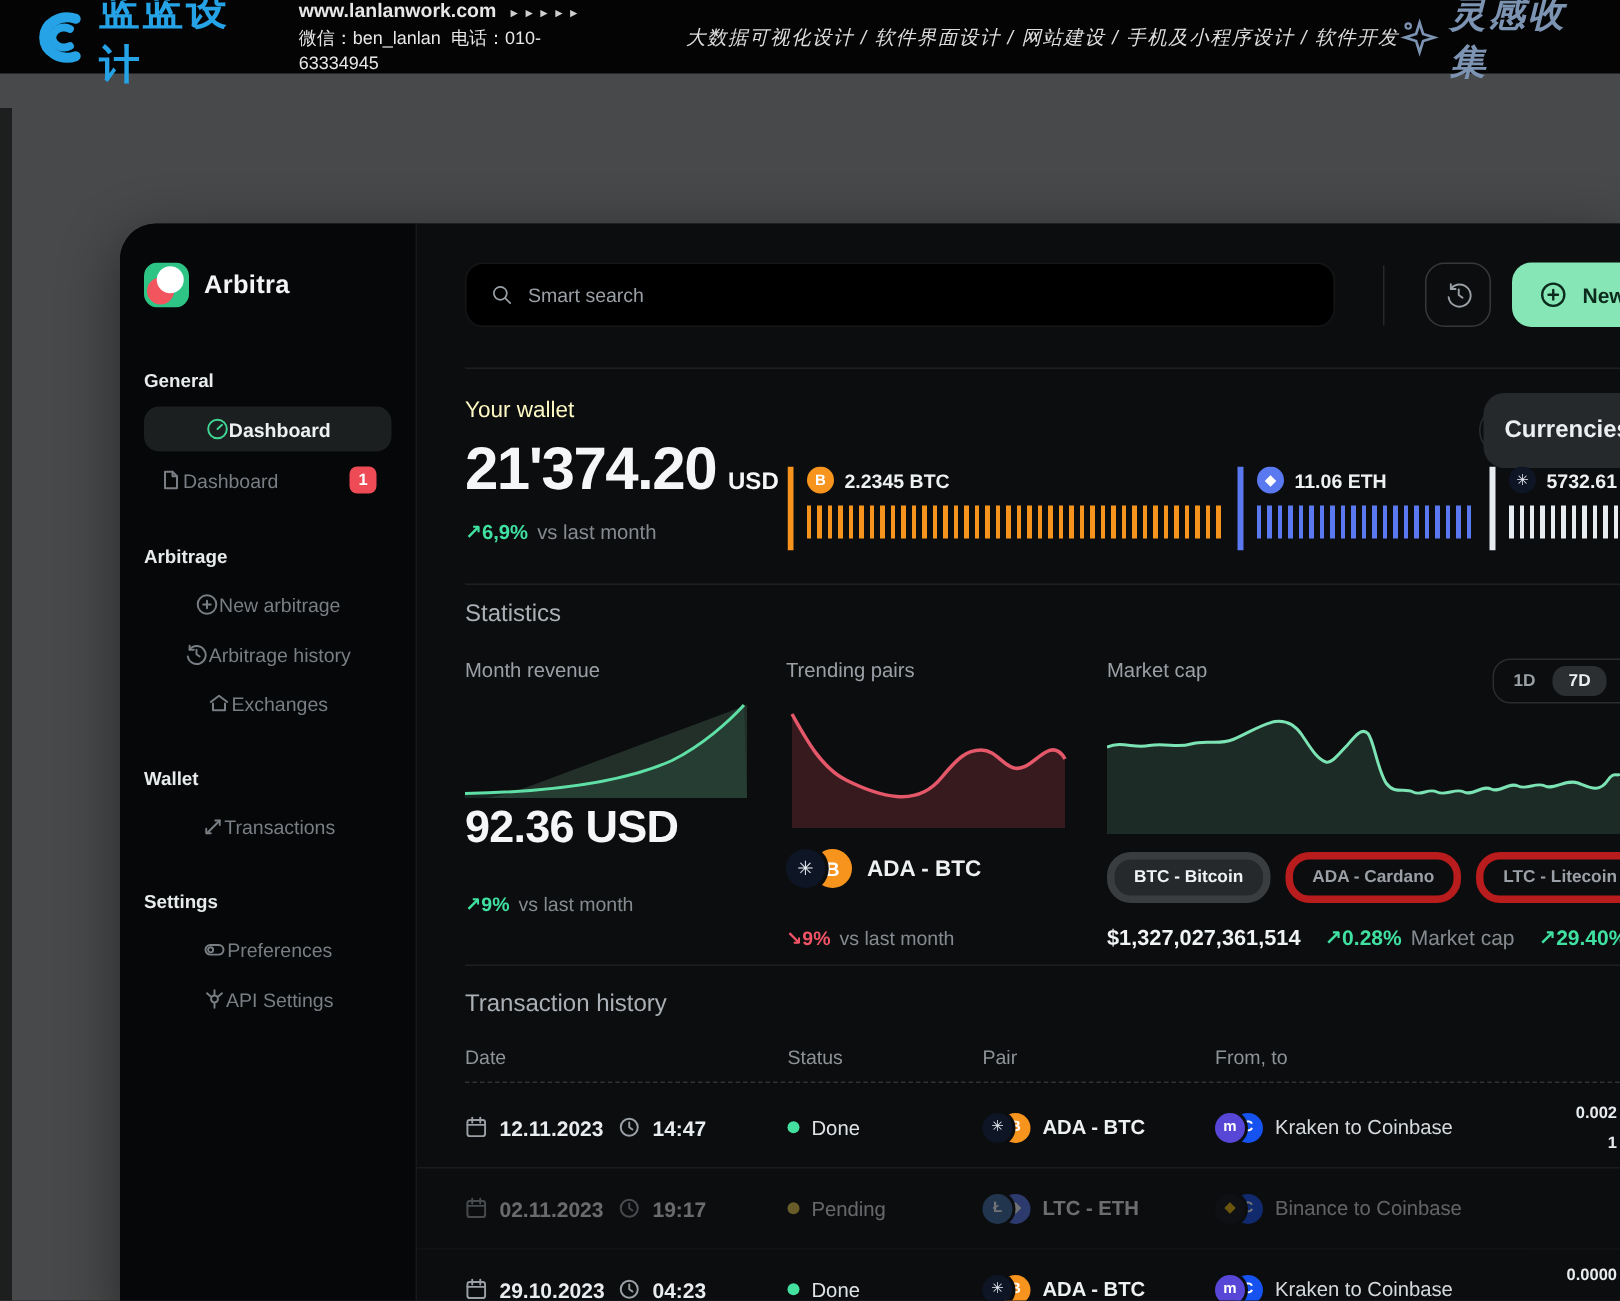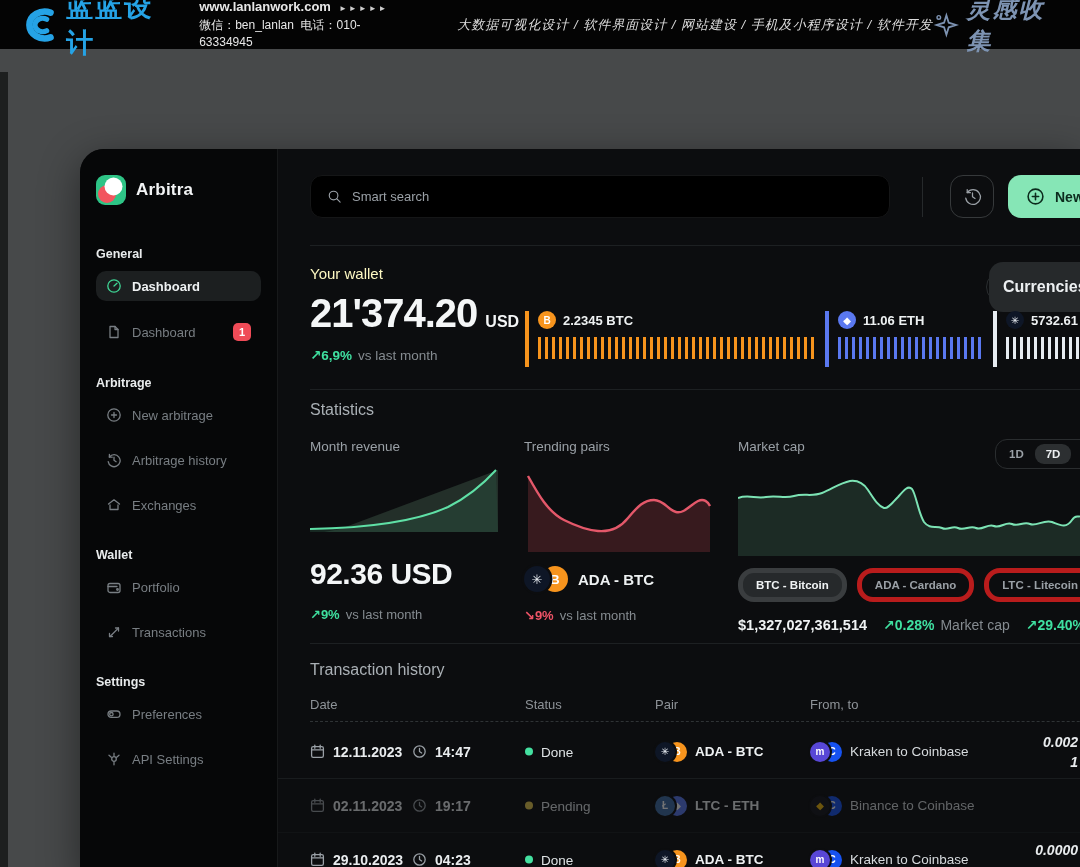--- a/index.html
+++ b/index.html
@@ -35,21 +35,21 @@
     background:#0b0c0d; border-radius:24px 0 0 0; overflow:hidden;
     display:flex; box-shadow:0 10px 40px rgba(0,0,0,.45);
   }
 
   
   .sidebar { width:198px; height:100%; background:#060708; border-right:1px solid #17191a; padding:26px 16px; flex:none; }
   .logo-row { display:flex; align-items:center; gap:10px; margin-bottom:42px; }
   .logo-name { color:#f2f4f5; font-size:17px; font-weight:bold; letter-spacing:.2px; }
   .nav-section { margin-bottom:28px; }
   .nav-label { color:#e8ebec; font-size:12.5px; font-weight:bold; margin-bottom:10px; }
-  .nav-item { display:flex; align-items:center; gap:10px; padding:7px 10px; border-radius:10px; color:#787e83; font-size:13px; margin-bottom:15px; cursor:pointer; }
+  .nav-item { display:flex; align-items:center; padding:7px 10px; border-radius:10px; color:#787e83; font-size:13px; margin-bottom:3px; cursor:pointer;justify-content:center; }
   .nav-item.active { background:#1c1f20; color:#eef1f2; font-weight:bold; }
   .nav-item.active .nicon { color:#3fd695; }
   .nicon { width:16px; height:16px; flex:none; display:inline-flex; }
   .nicon svg { width:16px; height:16px; stroke:currentColor; fill:none; stroke-width:1.3; stroke-linecap:round; stroke-linejoin:round; }
   .badge { margin-left:auto; min-width:18px; height:18px; background:#ef4b57; border-radius:5px; color:#fff; font-size:11px; font-weight:bold; display:flex; align-items:center; justify-content:center; padding:0 4px; }
 
   
   .main { position:relative; flex:1; height:100%; background:#0c0d0f; }
 
   .search {
@@ -108,22 +108,22 @@
   .bars.eth { background:repeating-linear-gradient(90deg,#5a78f0 0 3px,transparent 3px 7px); }
   .bars.ada { background:repeating-linear-gradient(90deg,#e7ecf1 0 3px,transparent 3px 7px); }
 
   
   .stats-title { top:252px; }
   .stat-card { position:absolute; top:290px; }
   .card1 { left:32px; width:188px; }
   .card2 { left:246px; width:188px; }
   .card3 { left:460px; width:400px; }
   .stat-label { color:#9aa0a6; font-size:13.5px; }
-  .stat-value { color:#f4f6f7; font-size:30px; font-weight:bold; margin-top:25px; letter-spacing:-.5px; }
-  .stat-change { margin-top:16px; font-size:13px; }
+  .stat-value { color:#f4f6f7; font-size:30px; font-weight:bold; margin-top:3px; letter-spacing:-.5px; }
+  .stat-change { margin-top:26px; font-size:13px; }
   .chart { display:block; margin-top:14px; }
   .pair-row { display:flex; align-items:center; gap:10px; margin-top:14px; }
   .coin.c26 { width:26px; height:26px; font-size:13px; }
   .coin-pair { display:flex; align-items:center; }
   .coin-pair .coin:first-child { position:relative; z-index:2; box-shadow:0 0 0 2.5px #0c0d0f; }
   .coin-pair .coin:last-child { margin-left:-8px; z-index:1; }
   .pair-name { color:#eef1f2; font-size:15px; font-weight:bold; }
 
   .range-tabs { position:absolute; left:257px; top:0px; height:30px; border:1px solid #2a2d2f; border-radius:12px; display:flex; align-items:center; padding:2px; white-space:nowrap; }
   .rtab { padding:4px 11px; border-radius:9px; font-size:11.5px; font-weight:bold; color:#9aa0a6; cursor:pointer; }
@@ -142,21 +142,21 @@
   .th-date { left:32px; } .th-status { left:247px; } .th-pair { left:377px; } .th-from { left:532px; }
   .tx-dash { position:absolute; left:32px; top:572px; width:900px; border-top:1px dashed #2f3335; }
   .tx-row { position:absolute; left:0; width:100%; height:54px; border-bottom:1px solid #191c1e; }
   .row1 { top:576px; } .row2 { top:630px; opacity:.42; } .row3 { top:684px; }
   .tx-row .cell { position:absolute; top:50%; transform:translateY(-50%); display:flex; align-items:center; gap:8px; }
   .c-date { left:32px; color:#e9ecee; font-size:14px; font-weight:bold; }
   .c-time { left:134px; color:#e9ecee; font-size:14px; font-weight:bold; }
   .c-status { left:247px; color:#dfe3e5; font-size:13.5px; }
   .c-pair { left:377px; color:#eef1f2; font-size:13.5px; font-weight:bold; }
   .c-route { left:532px; color:#d6dadd; font-size:13.5px; }
-  .c-amounts { position:absolute; right:2px; top:7px; text-align:right; color:#e8ebed; font-size:14px; font-weight:bold; line-height:20px;font-style:italic; }
+  .c-amounts { position:absolute; right:2px; top:7px; text-align:right; color:#e8ebed; font-size:11px; font-weight:bold; line-height:20px; }
   .dot { width:8px; height:8px; border-radius:50%; flex:none; }
   .dot.done { background:#44e0a0; } .dot.pending { background:#e8c94e; }
   .coin.c20 { width:20px; height:20px; font-size:10px; }
   .tx-row .coin-pair .coin:first-child { box-shadow:0 0 0 2px #0c0d0f; }
   .micon { display:inline-flex; color:#9aa0a6; }
   .micon svg { stroke:currentColor; fill:none; stroke-width:1.2; stroke-linecap:round; stroke-linejoin:round; }
 
   
   .coin-ada { background:#0e1626; color:#e8edf2; }
   .coin-btc { background:#f7941d; color:#fff; font-weight:bold; }
@@ -266,30 +266,20 @@
             </span>
           <span>Exchanges</span>
         </div>
       </div>
 
       <div class="nav-section">
         <div class="nav-label">Wallet</div>
         <div class="nav-item">
           <span class="nicon">
               <svg viewBox="0 0 16 16">
-                <rect x="2" y="4.5" width="12" height="9" rx="2"></rect>
-                <path d="M2 7.5 h9"></path>
-                <circle cx="11.5" cy="10.5" r=".8"></circle>
-              </svg>
-            </span>
-          <span>Portfolio</span>
-        </div>
-        <div class="nav-item">
-          <span class="nicon">
-              <svg viewBox="0 0 16 16">
                 <path d="M4 12.5 L12.5 4"></path>
                 <path d="M9.5 4 h3 v3"></path>
                 <path d="M6.5 12.5 h-3 v-3"></path>
               </svg>
             </span>
           <span>Transactions</span>
         </div>
       </div>
 
       <div class="nav-section">

